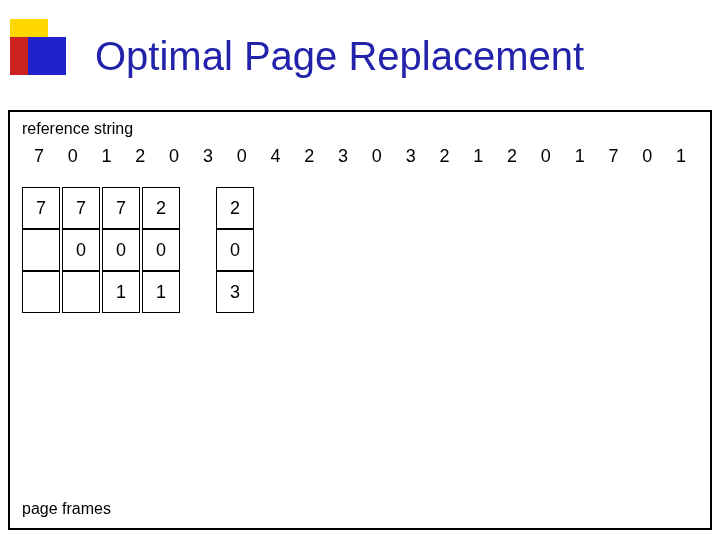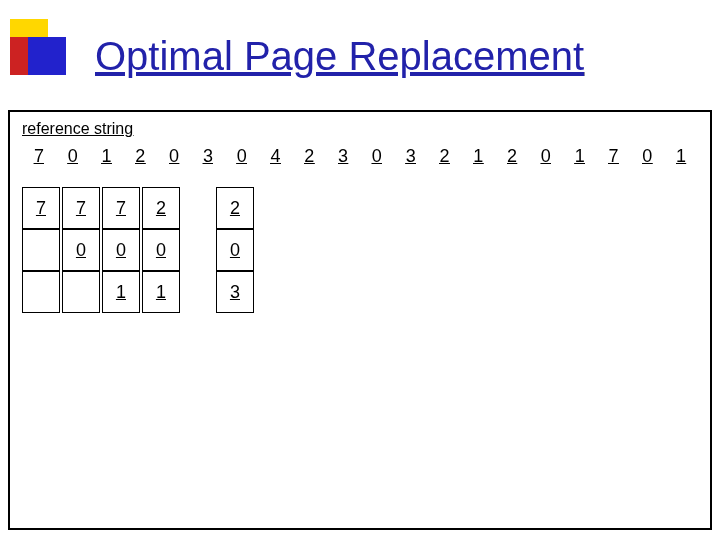--- a/index.html
+++ b/index.html
@@ -1,15 +1,15 @@
 <!DOCTYPE html>
 <html><head>
   <meta charset="utf-8">
   <style>
-    * { margin: 0; padding: 0; box-sizing: border-box; text-decoration: underline; }
+    * { margin: 0; padding: 0; box-sizing: border-box; }
     body {
       width: 720px;
       height: 540px;
       background: white;
       font-family: Arial, sans-serif;
       overflow: hidden;
       position: relative;
     }
 
     
@@ -196,13 +196,14 @@
         <div class="frame-cell">1</div>
       </div>
       <div class="frame-spacer"></div>
       <div class="frame-column">
         <div class="frame-cell">2</div>
         <div class="frame-cell">0</div>
         <div class="frame-cell">3</div>
       </div>
     </div>
 
+  <div class="page-frames-label">page frames</div>
 </div>
 
 </body></html>

